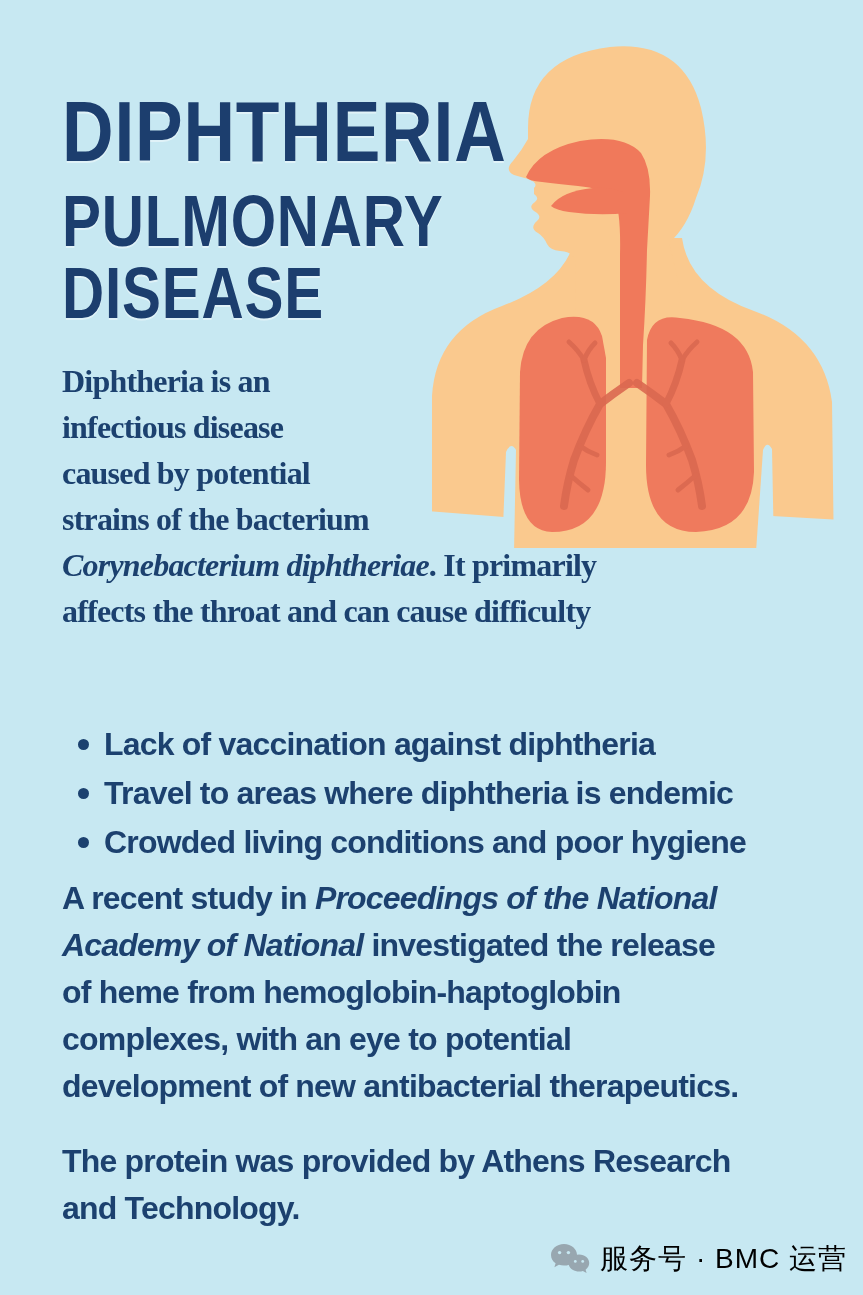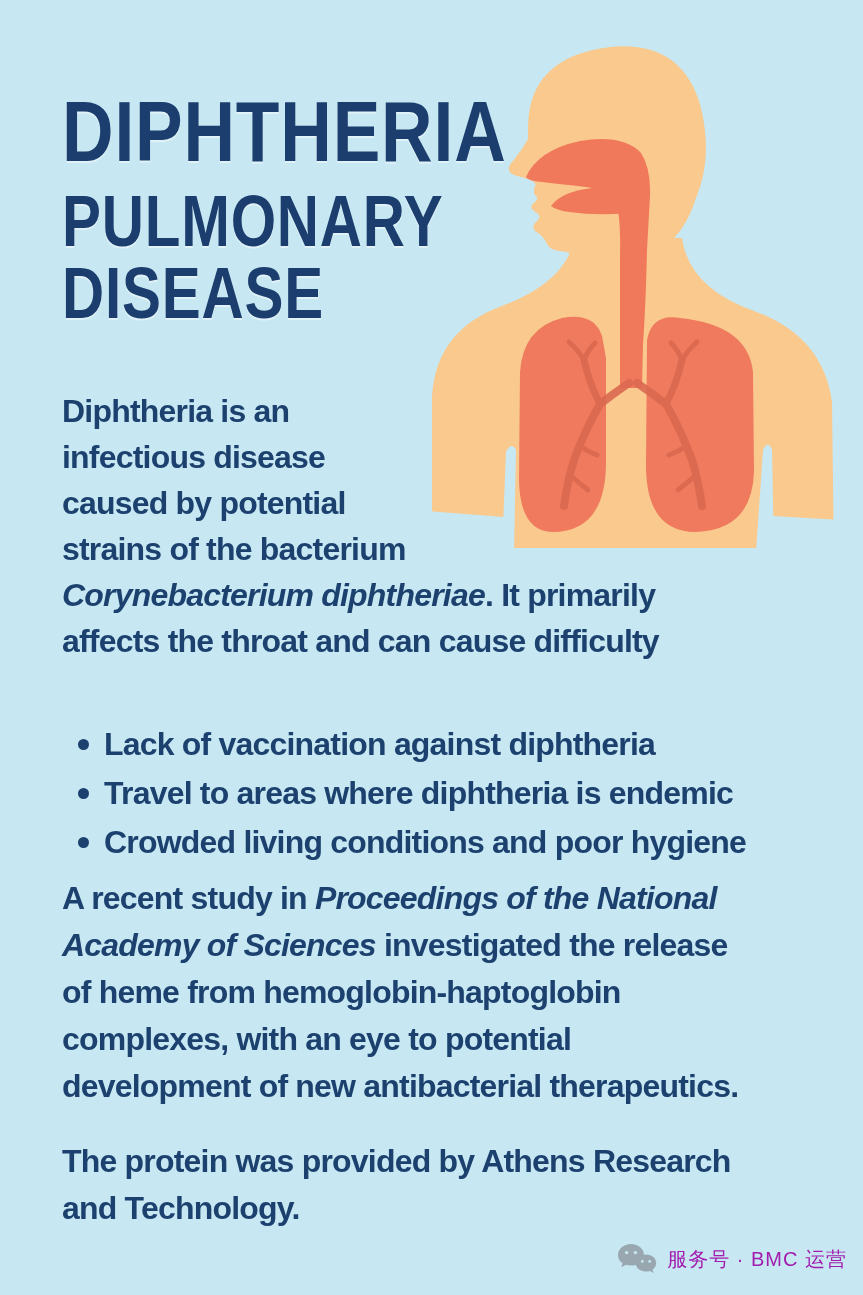--- a/index.html
+++ b/index.html
@@ -38,21 +38,21 @@
     font-size:32px;
     font-weight:bold;
     letter-spacing:-0.8px;
     color:#1C416F;
     z-index:2;
     white-space:nowrap;
   }
   .bodytext .ln { display:block; height:46px; line-height:46px; }
   em { font-style:italic; }
 
-  .intro  { top:388px; }
+  .intro  { top:358px;font-family:Liberation Serif, serif; }
   .study  { top:875px;  }
   .study .ln  { height:47px; line-height:47px; }
   .credit { top:1138px; }
   .credit .ln { height:47px; line-height:47px; }
 
   
   .bullets { top:720px; left:74px; z-index:2; }
   .bullet-item { display:flex; align-items:center; height:49px; }
   .bullet-dot {
     width:11px; height:11px; border-radius:50%;
@@ -63,21 +63,21 @@
     color:#1C416F; white-space:nowrap;
   }
 
   
   .watermark {
     top:1238px; right:16px; height:42px;
     display:flex; align-items:center; gap:10px;
     z-index:2;
   }
   .wm-text {
-    font-size:20px; color:#a21caf; letter-spacing:1px; white-space:nowrap;
+    font-size:28px; color:#000000; letter-spacing:1px; white-space:nowrap;
   }
 </style>
 </head>
 <body>
 
 <div class="layer figure">
   <svg width="433" height="560" viewBox="0 0 433 560" xmlns="http://www.w3.org/2000/svg">
 
     <path fill="#FAC98E" d="M 2,562 L 2,396 Q 6,330 72,306 Q 136,282 145,238 L 252,238 Q 259,288 324,311 Q 393,336 402,402 L 404,562 Z"></path>
 
@@ -138,21 +138,21 @@
     <span class="bullet-text">Travel to areas where diphtheria is endemic</span>
   </div>
   <div class="bullet-item">
     <span class="bullet-dot"></span>
     <span class="bullet-text">Crowded living conditions and poor hygiene</span>
   </div>
 </div>
 
 <div class="layer bodytext study">
   <span class="ln"><span>A recent study in </span><em>Proceedings of the National</em></span>
-  <span class="ln"><em>Academy of Sciences</em><span> investigated the release</span></span>
+  <span class="ln"><em>Academy of National</em><span> investigated the release</span></span>
   <span class="ln">of heme from hemoglobin-haptoglobin</span>
   <span class="ln">complexes, with an eye to potential</span>
   <span class="ln">development of new antibacterial therapeutics.</span>
 </div>
 
 <div class="layer bodytext credit">
   <span class="ln">The protein was provided by Athens Research</span>
   <span class="ln">and Technology.</span>
 </div>
 

